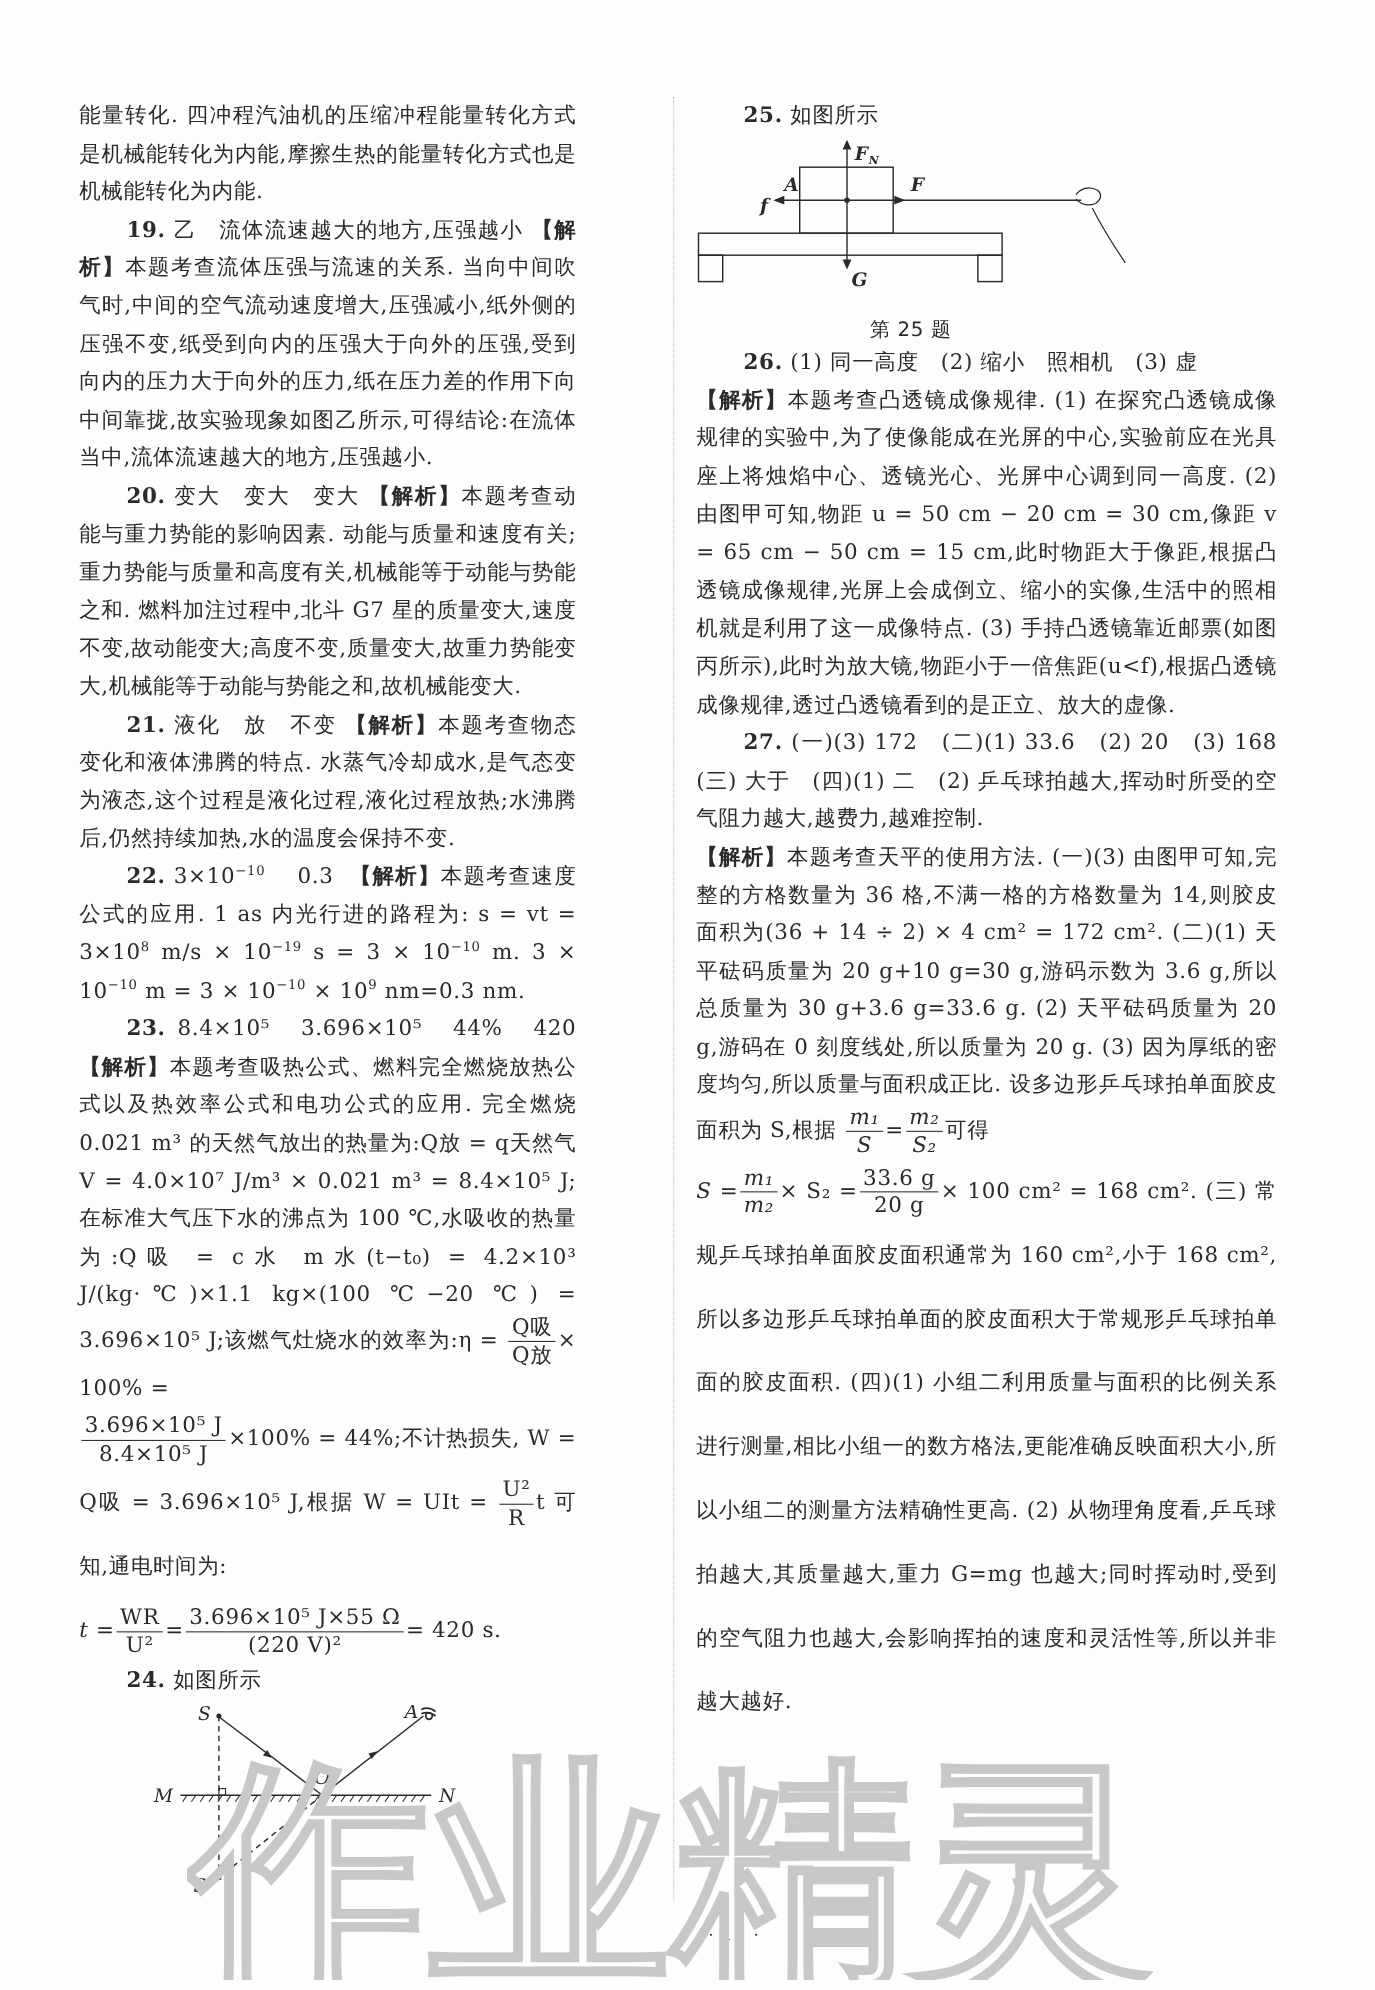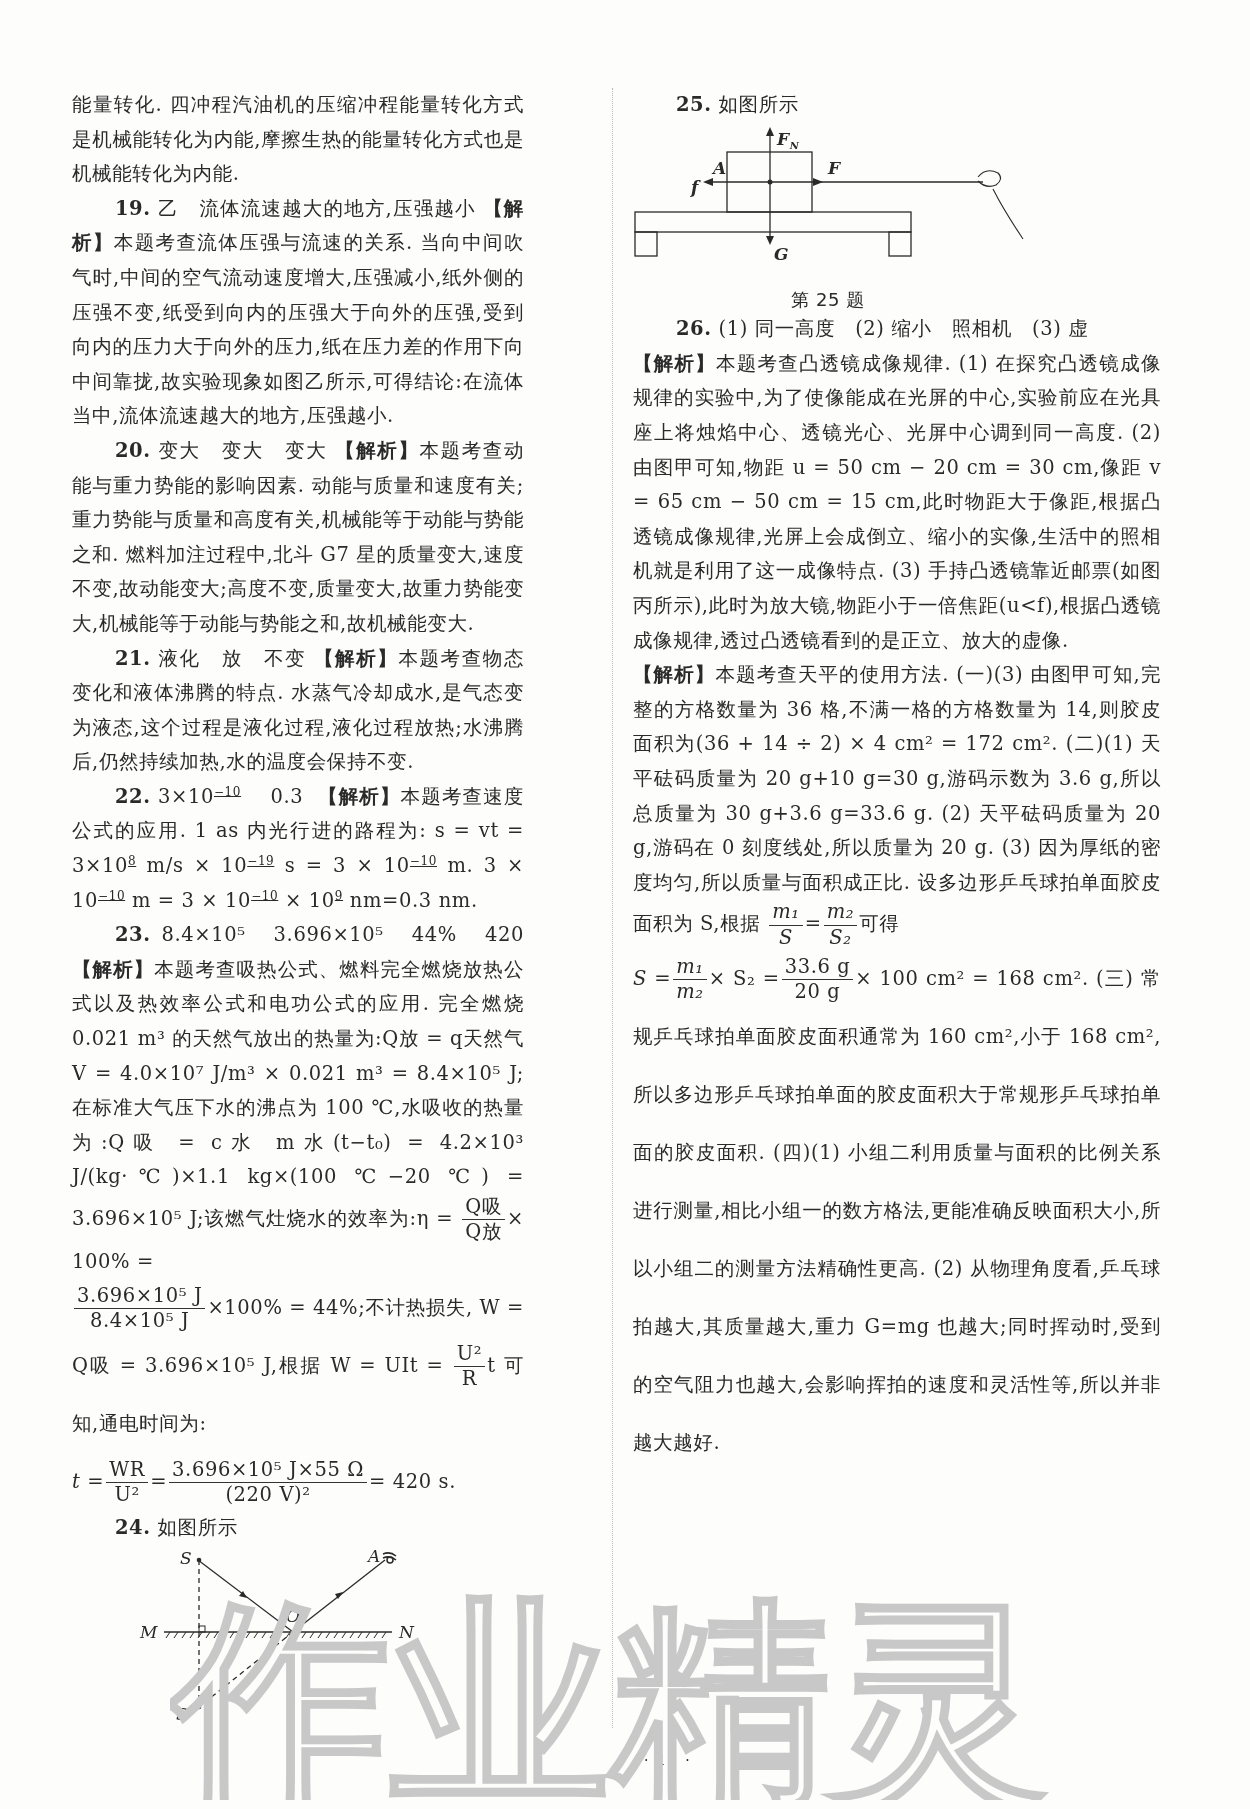--- a/index.html
+++ b/index.html
@@ -14,21 +14,21 @@
   .qnum { font-weight:bold; font-family:"DejaVu Serif",serif; }
   .tag { font-weight:bold; font-family:"DejaVu Sans","Liberation Sans",sans-serif; }
   .frac { display:inline-block; vertical-align:middle; text-align:center; line-height:1.25; margin:0 2px; text-indent:0; }
   .frac .num { display:block; border-bottom:1.2px solid #333; padding:0 3px; }
   .frac .den { display:block; padding:0 3px; }
   .tall { line-height:58px; }
   .figure { display:block; margin:4px 0 0 0; }
   .caption { text-align:center; font-family:"DejaVu Sans",sans-serif; font-size:18px; line-height:24px; }
   .pagenum { position:absolute; left:612px; top:1752px; font-size:14px; letter-spacing:2px;margin-left:32px; }
   .watermark { position:absolute; left:170px; top:840px; width:900px; height:960px; pointer-events:none; }
-  sup, sub { font-size:12px; line-height:0;text-decoration:underline; }
+  sup, sub { font-size:12px; line-height:0; }
   i { font-family:"DejaVu Serif",serif; }
 </style>
 </head>
 <body>
 
 <div class="col left">
   <p>能量转化. 四冲程汽油机的压缩冲程能量转化方式是机械能转化为内能,摩擦生热的能量转化方式也是机械能转化为内能.</p>
 
 
   <p class="indent">
@@ -152,20 +152,24 @@
   </div>
 
   <p class="indent">
     <span class="qnum">26.</span>
     <span>(1) 同一高度　(2) 缩小　照相机　(3) 虚</span>
   </p>
   <p>
     <span class="tag">【解析】</span><span>本题考查凸透镜成像规律. (1) 在探究凸透镜成像规律的实验中,为了使像能成在光屏的中心,实验前应在光具座上将烛焰中心、透镜光心、光屏中心调到同一高度. (2) 由图甲可知,物距 u = 50 cm − 20 cm = 30 cm,像距 v = 65 cm − 50 cm = 15 cm,此时物距大于像距,根据凸透镜成像规律,光屏上会成倒立、缩小的实像,生活中的照相机就是利用了这一成像特点. (3) 手持凸透镜靠近邮票(如图丙所示),此时为放大镜,物距小于一倍焦距(u&lt;f),根据凸透镜成像规律,透过凸透镜看到的是正立、放大的虚像.</span>
   </p>
 
+  <p class="indent">
+    <span class="qnum">27.</span>
+    <span>(一)(3) 172　(二)(1) 33.6　(2) 20　(3) 168　(三) 大于　(四)(1) 二　(2) 乒乓球拍越大,挥动时所受的空气阻力越大,越费力,越难控制.</span>
+  </p>
   <p>
     <span class="tag">【解析】</span><span>本题考查天平的使用方法. (一)(3) 由图甲可知,完整的方格数量为 36 格,不满一格的方格数量为 14,则胶皮面积为(36 + 14 ÷ 2) × 4 cm² = 172 cm². (二)(1) 天平砝码质量为 20 g+10 g=30 g,游码示数为 3.6 g,所以总质量为 30 g+3.6 g=33.6 g. (2) 天平砝码质量为 20 g,游码在 0 刻度线处,所以质量为 20 g. (3) 因为厚纸的密度均匀,所以质量与面积成正比. 设多边形乒乓球拍单面胶皮面积为 S,根据</span>
     <span class="frac"><i class="num">m₁</i><i class="den">S</i></span><span>=</span><span class="frac"><i class="num">m₂</i><i class="den">S₂</i></span><span>可得</span>
   </p>
   <p class="tall">
     <i>S =</i><span class="frac"><i class="num">m₁</i><i class="den">m₂</i></span><span>× S₂ =</span><span class="frac"><span class="num">33.6 g</span><span class="den">20 g</span></span><span style="line-height:34.6px;">× 100 cm² = 168 cm². (三) 常规乒乓球拍单面胶皮面积通常为 160 cm²,小于 168 cm²,所以多边形乒乓球拍单面的胶皮面积大于常规形乒乓球拍单面的胶皮面积. (四)(1) 小组二利用质量与面积的比例关系进行测量,相比小组一的数方格法,更能准确反映面积大小,所以小组二的测量方法精确性更高. (2) 从物理角度看,乒乓球拍越大,其质量越大,重力 G=mg 也越大;同时挥动时,受到的空气阻力也越大,会影响挥拍的速度和灵活性等,所以并非越大越好.</span>
   </p>
 </div>
 
 <div class="pagenum">· 16 ·</div>

